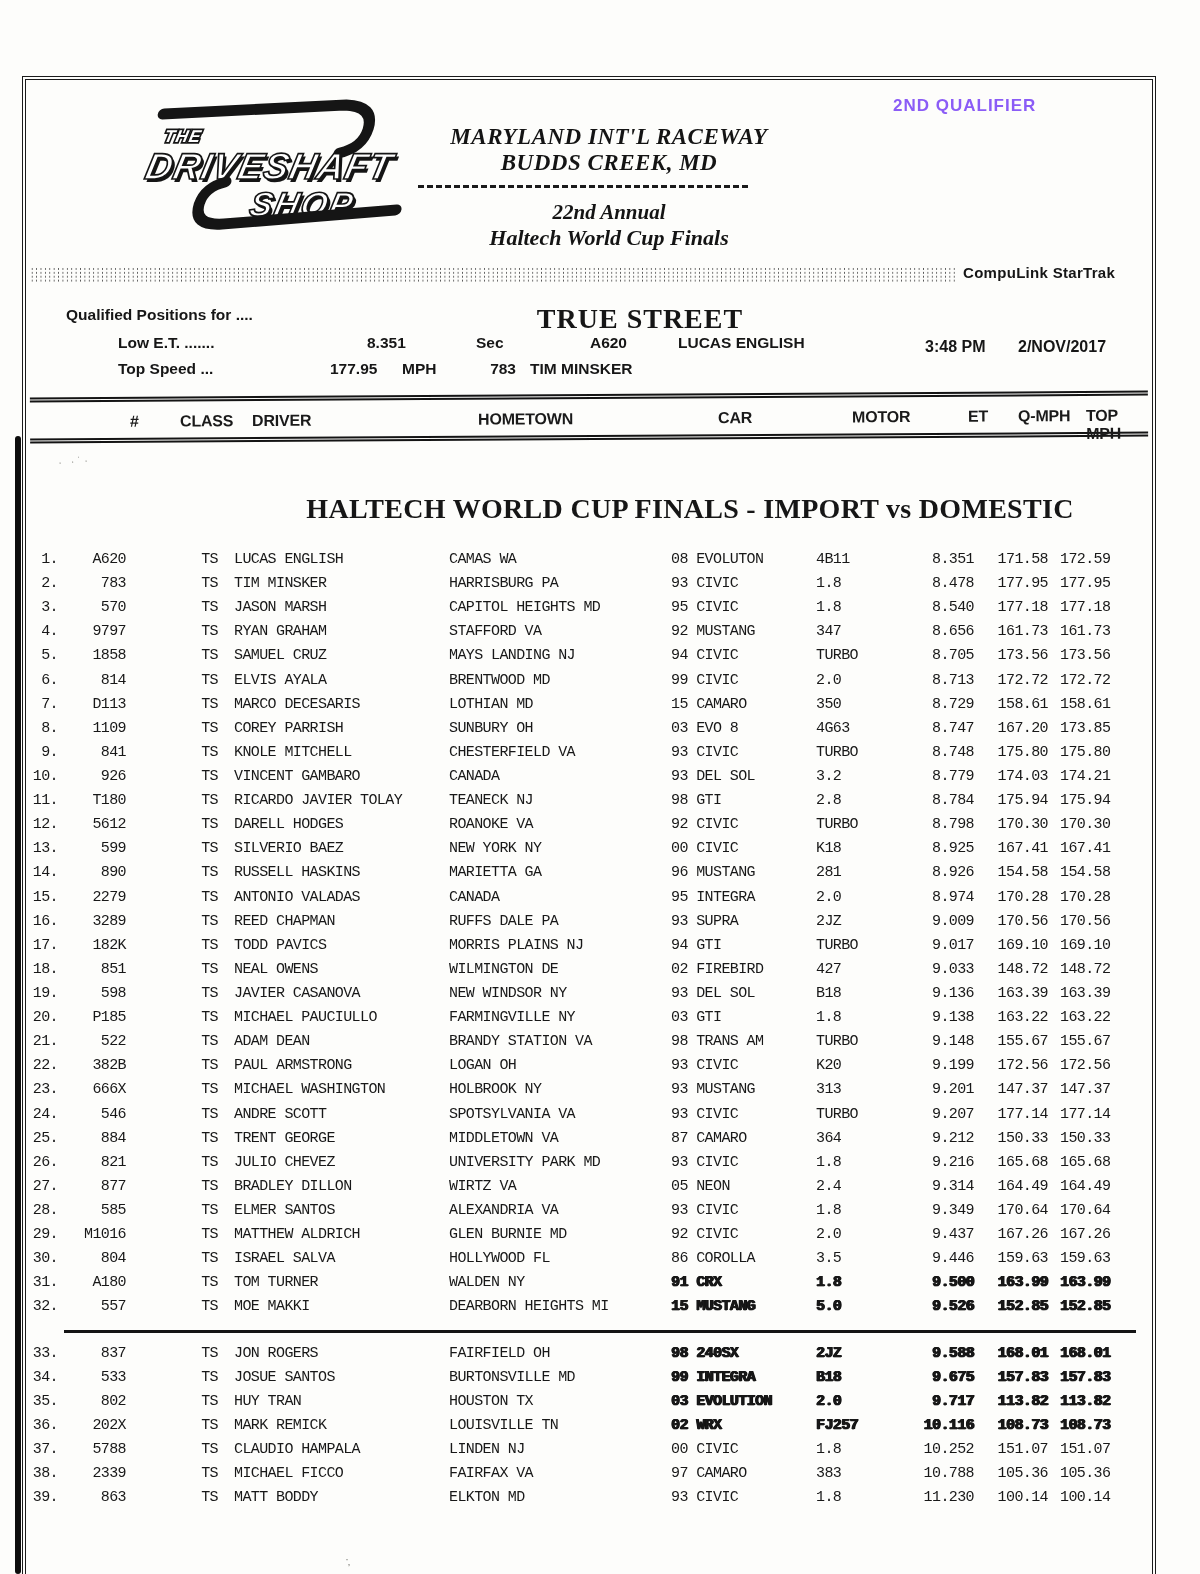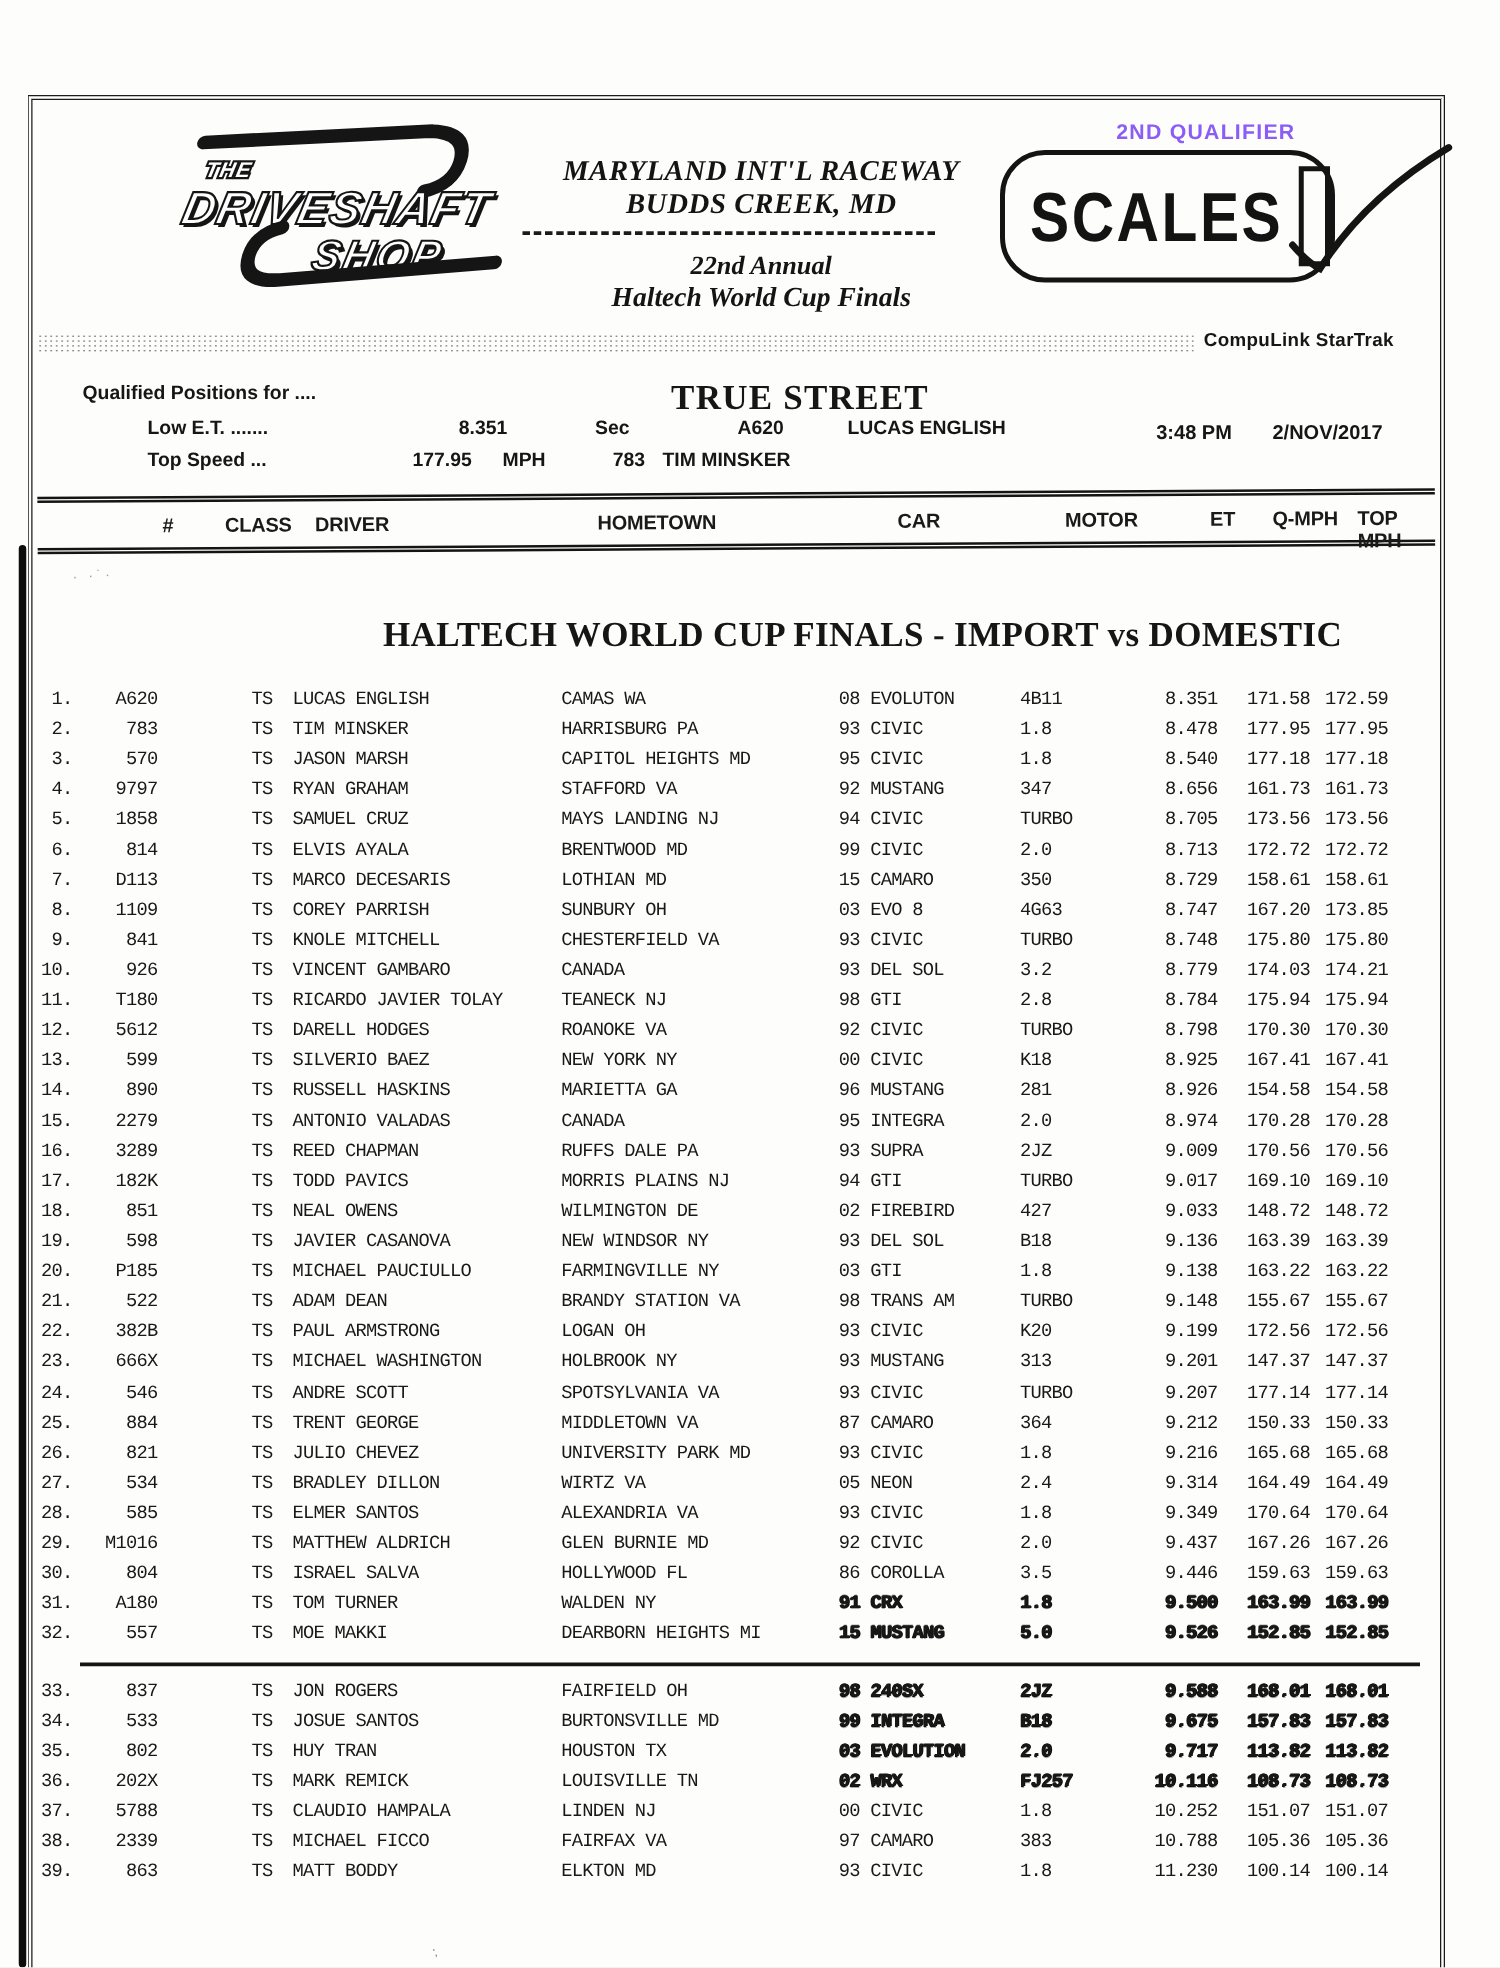--- a/index.html
+++ b/index.html
@@ -136,27 +136,20 @@
 
   <div class="center-head">
     <div class="l1">MARYLAND INT'L RACEWAY</div>
     <div class="l2">BUDDS CREEK, MD</div>
     <div class="dash-line"></div>
     <div class="l3">22nd Annual</div>
     <div class="l4">Haltech World Cup Finals</div>
   </div>
 
   <div class="qualifier">2ND QUALIFIER</div>
-  <div class="stamp">
-    <span class="stamp-word">SCALES</span>
-    <span class="stamp-box"></span>
-    <svg class="check-svg" width="220" height="160">
-      <path d="M80,100 Q92,114 102,119 Q138,62 205,22" stroke="#141414" stroke-width="5.5" fill="none" stroke-linecap="round"></path>
-    </svg>
-  </div>
 
   <div class="dot-band"></div>
   <div class="compulink">CompuLink StarTrak</div>
 
   <div class="qual-title">Qualified Positions for ....</div>
   <div class="qual-row r1">
     <span class="lab">Low E.T. .......</span>
     <span class="val">8.351</span>
     <span class="unit">Sec</span>
     <span class="car">A620</span>
@@ -496,21 +489,21 @@
         <span class="c-driver">JULIO CHEVEZ</span>
         <span class="c-home">UNIVERSITY PARK MD</span>
         <span class="c-car">93 CIVIC</span>
         <span class="c-motor">1.8</span>
         <span class="c-et">9.216</span>
         <span class="c-qmph">165.68</span>
         <span class="c-top">165.68</span>
       </div>
       <div class="row">
         <span class="c-pos">27.</span>
-        <span class="c-num">534</span>
+        <span class="c-num">877</span>
         <span class="c-cls">TS</span>
         <span class="c-driver">BRADLEY DILLON</span>
         <span class="c-home">WIRTZ VA</span>
         <span class="c-car">05 NEON</span>
         <span class="c-motor">2.4</span>
         <span class="c-et">9.314</span>
         <span class="c-qmph">164.49</span>
         <span class="c-top">164.49</span>
       </div>
       <div class="row">

